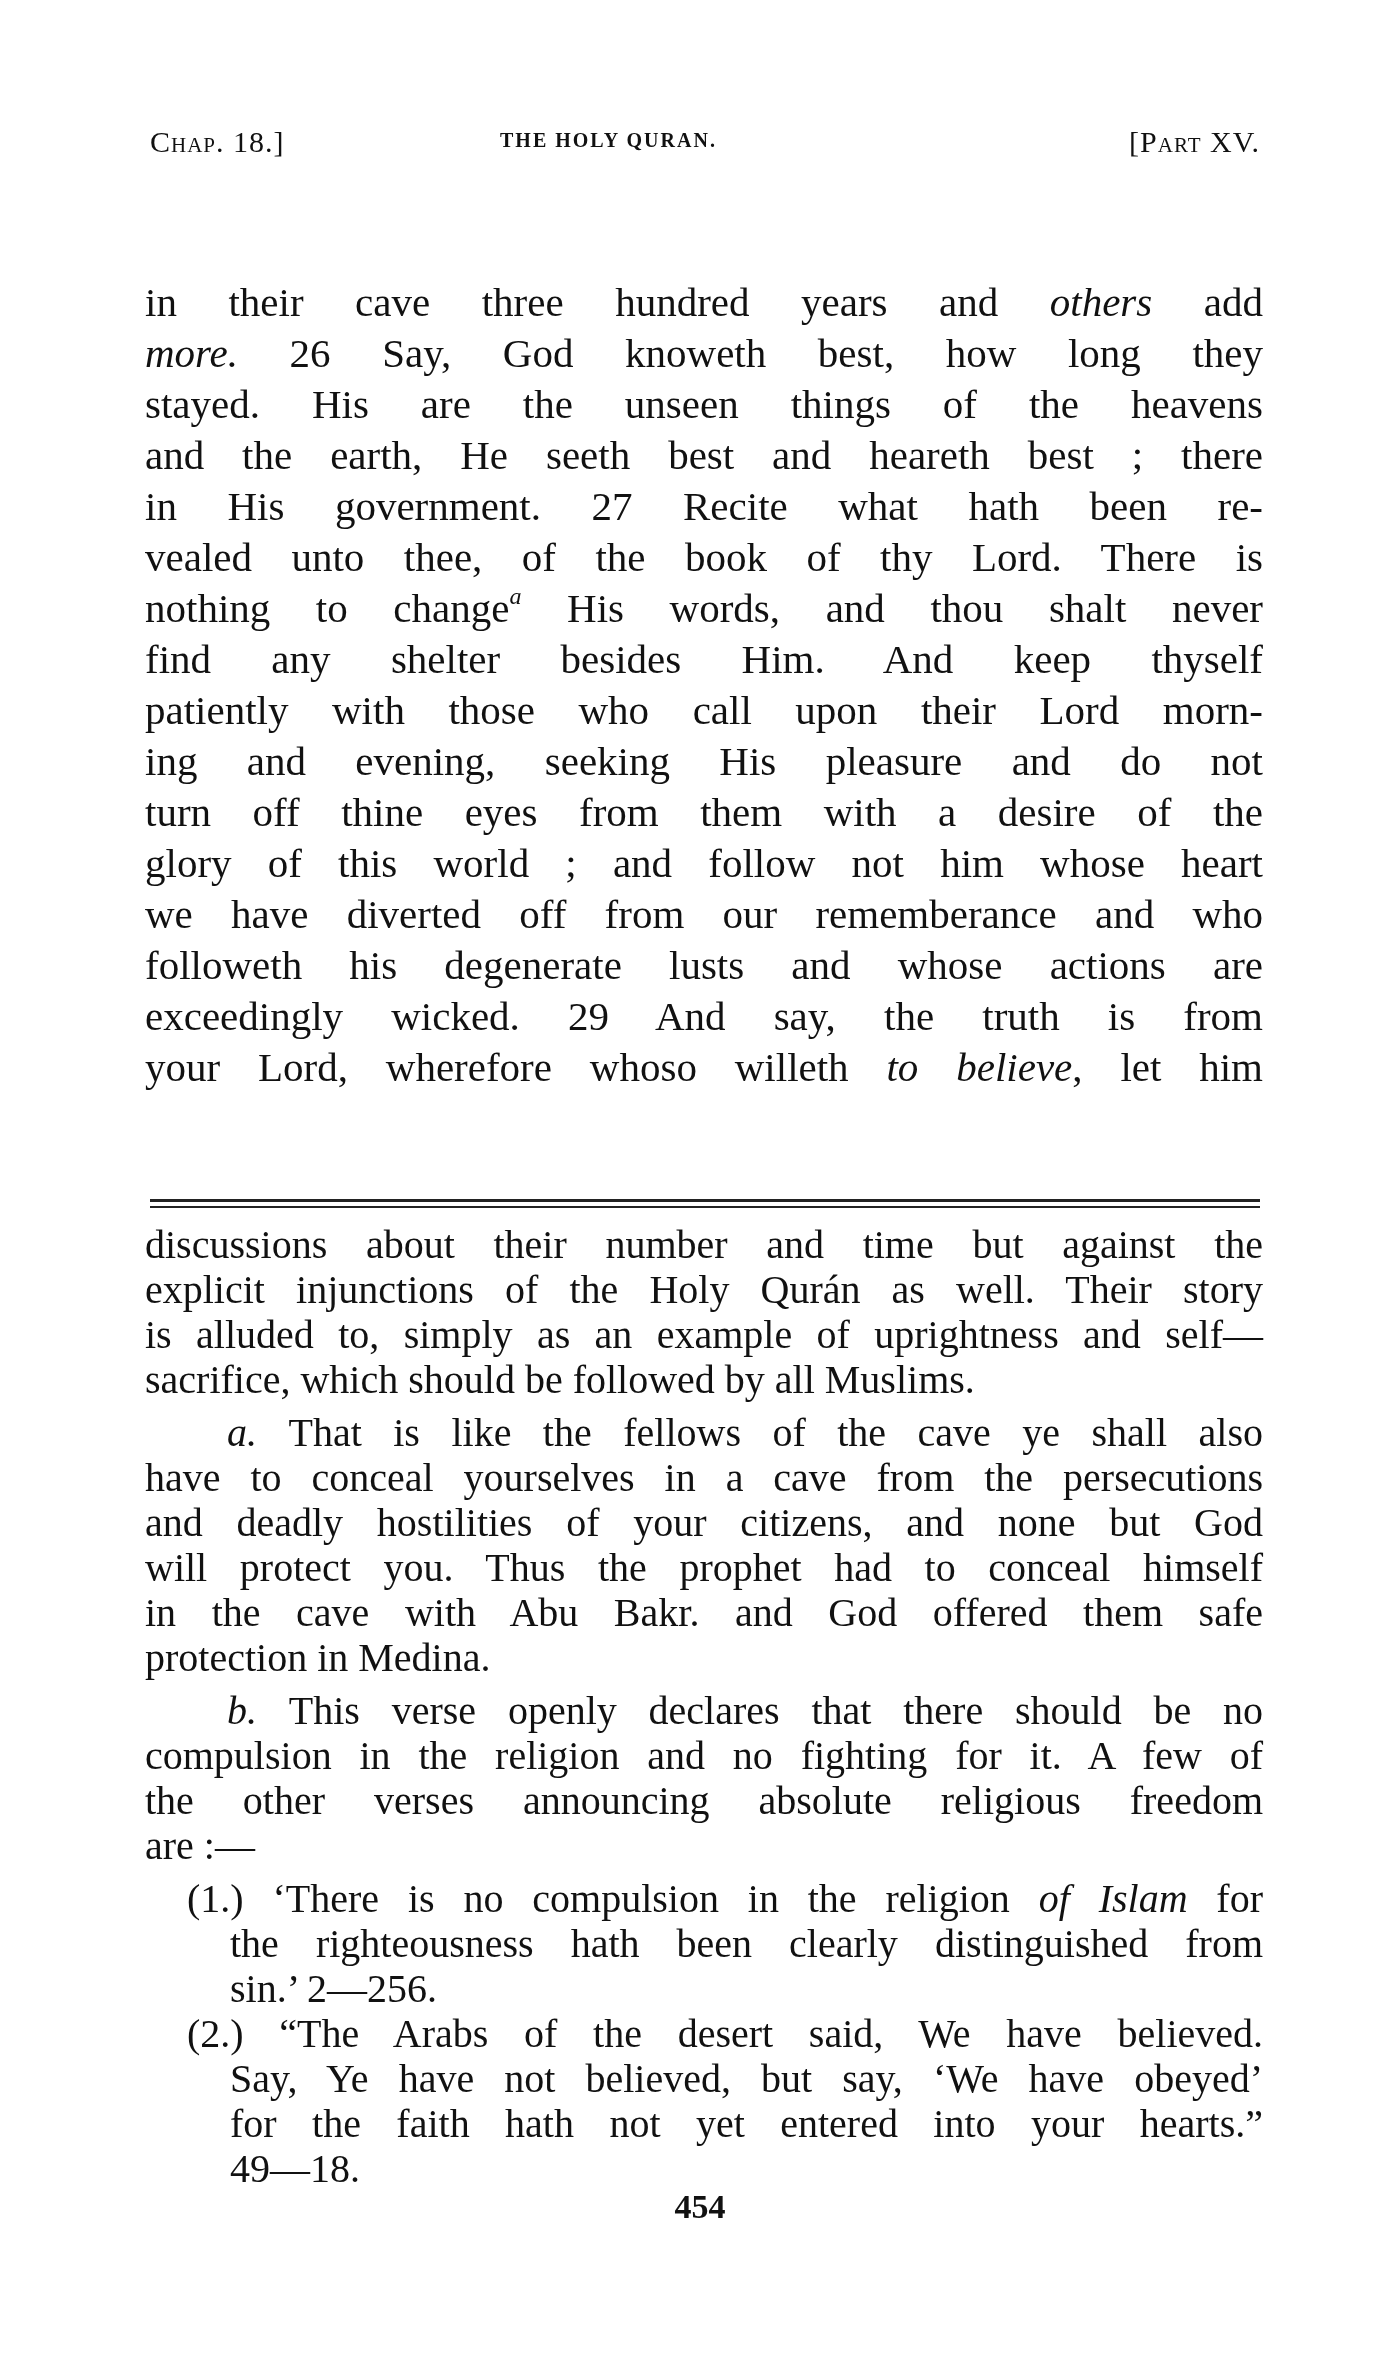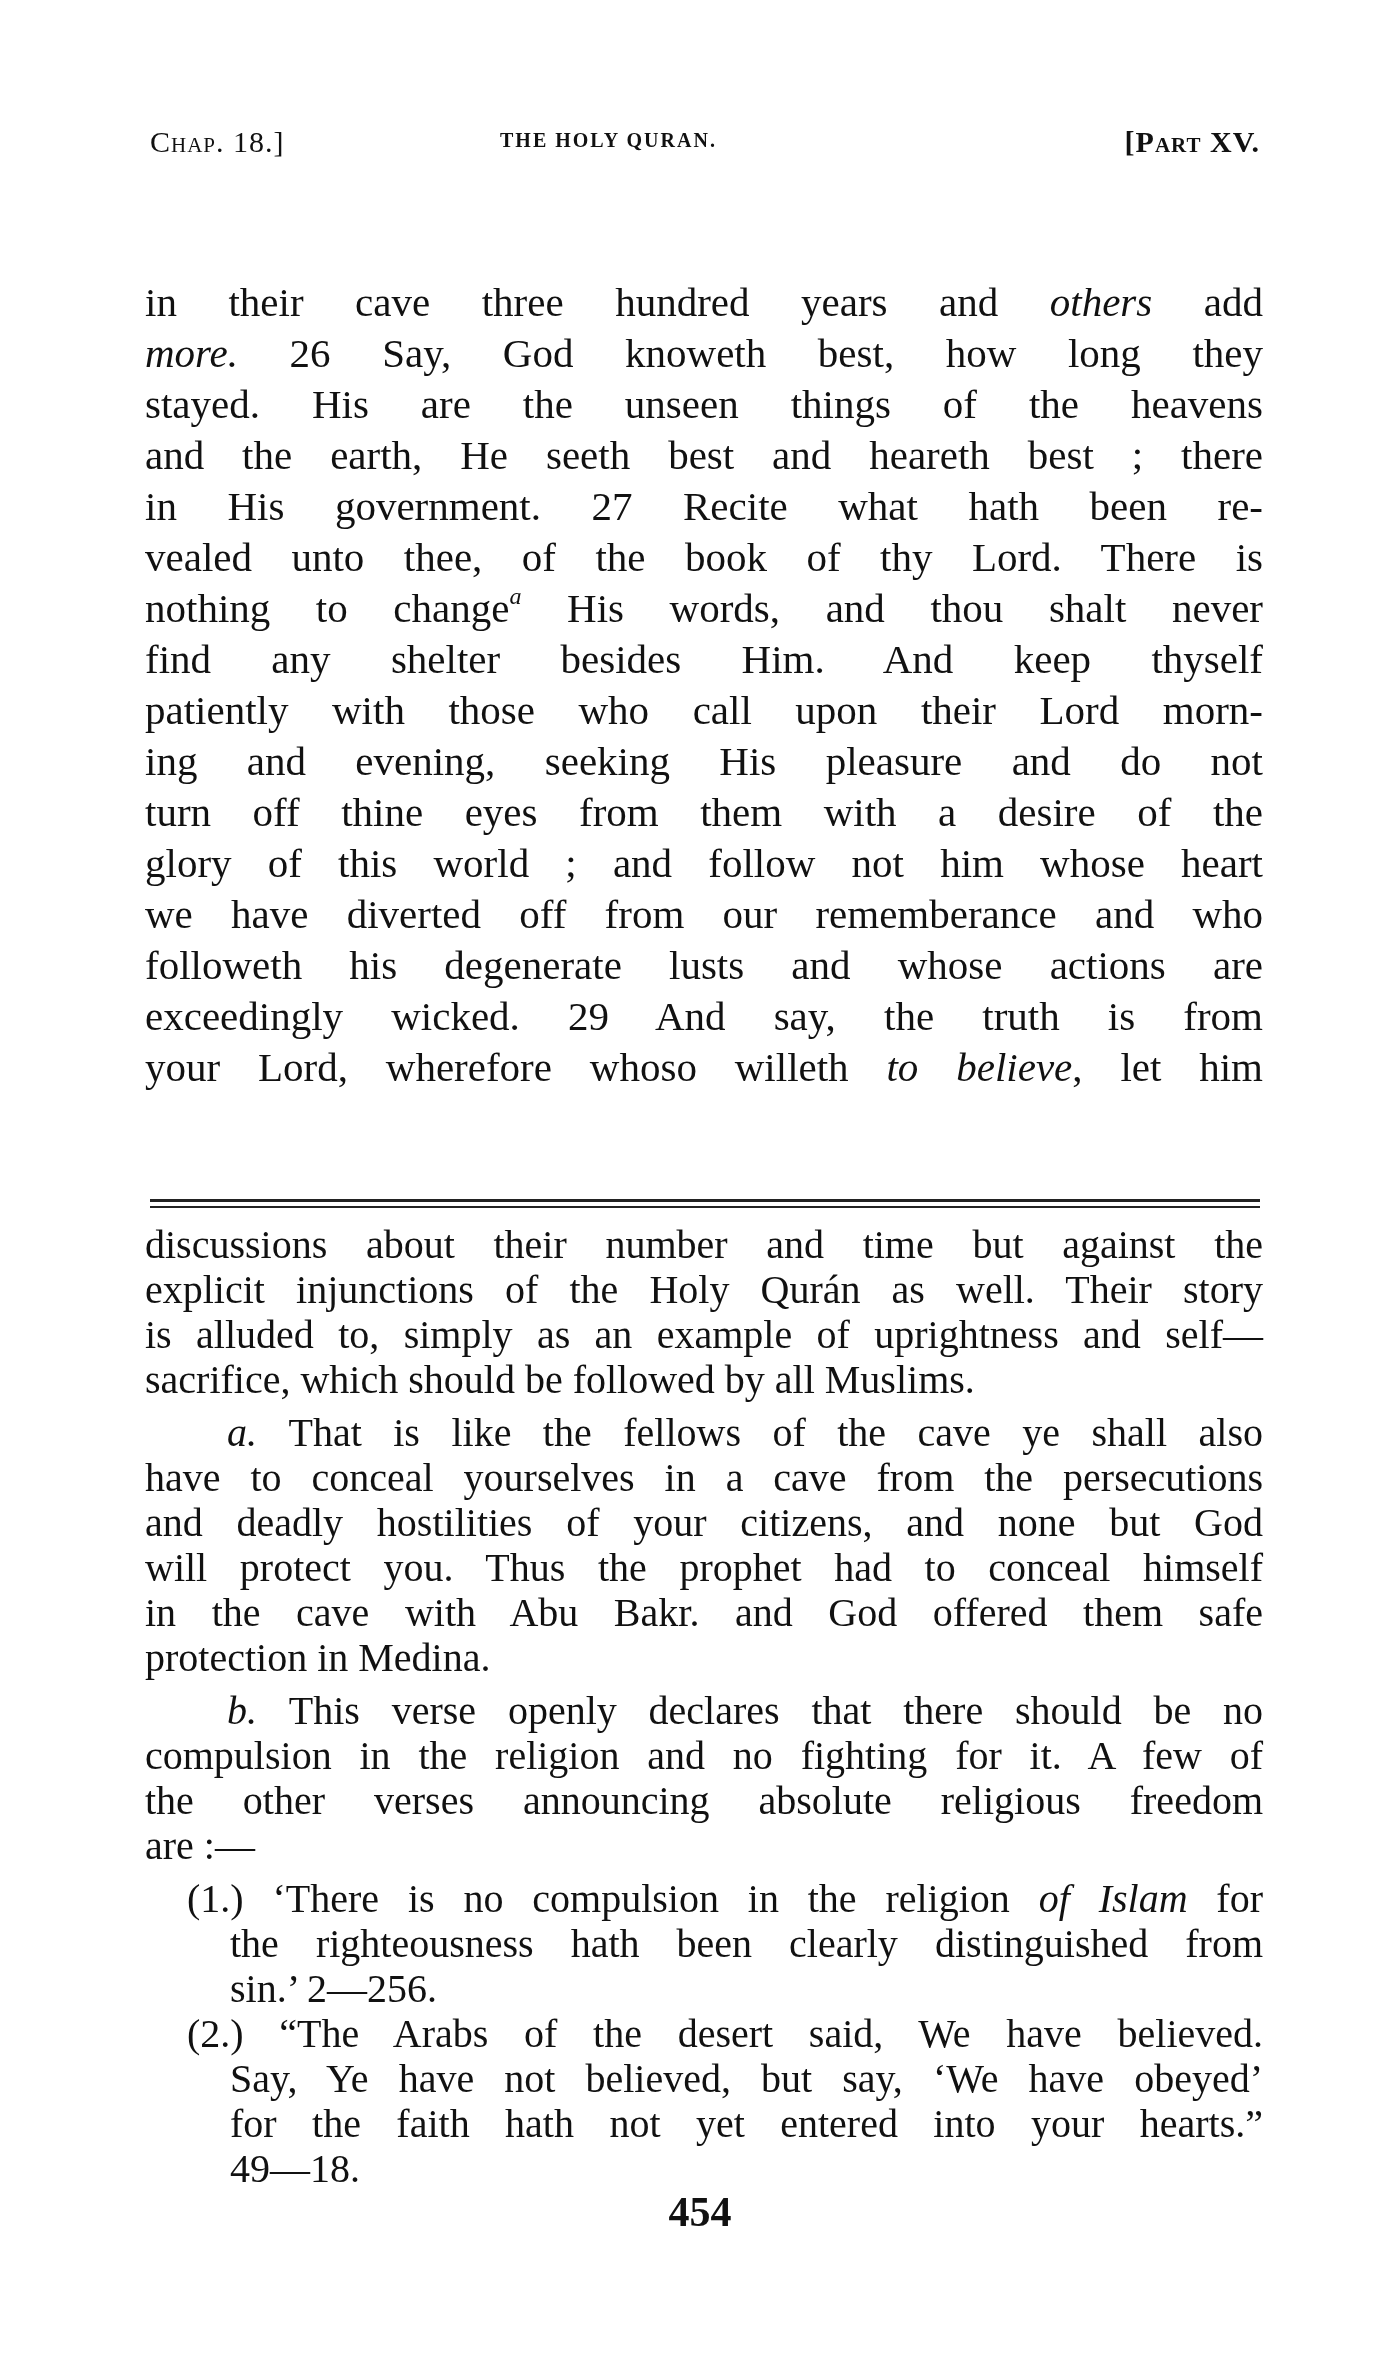--- a/index.html
+++ b/index.html
@@ -4,39 +4,39 @@
 <style>
   html, body { margin:0; padding:0; background:#ffffff; }
   body { width:1400px; height:2360px; position:relative; overflow:hidden;
          font-family:"Liberation Serif","DejaVu Serif",serif; color:#111; }
   .page { position:absolute; left:0; top:0; width:1400px; height:2360px; }
 
   .running-head { position:absolute; top:125px; left:150px; width:1110px; height:44px;
                   font-size:30px; letter-spacing:1px; }
   .rh-left  { position:absolute; left:0; top:0; font-variant:small-caps; }
   .rh-center{ position:absolute; left:350px; top:4px; font-size:20px; letter-spacing:2px; font-weight:bold; }
-  .rh-right { position:absolute; right:0; top:0; font-variant:small-caps;font-weight:bold; }
+  .rh-right { position:absolute; right:0; top:0; font-variant:small-caps; }
 
   .body-text { position:absolute; left:145px; top:277px; width:1118px; }
   .line { display:block; height:51px; line-height:51px; font-size:41px; text-align:justify;
           text-align-last:justify; white-space:nowrap; overflow:visible; word-spacing:2px; }
   i { font-style:italic;margin-top:7px; }
   sup { font-size:24px; vertical-align:18px; line-height:0; font-style:italic; }
 
   .rule { position:absolute; left:150px; width:1110px; height:3px; background:#222; }
 
   .notes { position:absolute; left:145px; top:1222px; width:1118px; }
   .nline { display:block; height:45px; line-height:45px; font-size:40px; text-align:justify;
            text-align-last:justify; white-space:nowrap; }
   .nline.left { text-align-last:left; }
   .indent { padding-left:82px; }
   .hang { padding-left:42px; }
   .hang2 { padding-left:85px; }
 
-  .folio { position:absolute; top:2188px; left:0; width:1400px; text-align:center; font-size:42px; font-weight:bold; }
+  .folio { position:absolute; top:2188px; left:0; width:1400px; text-align:center; font-size:34px; font-weight:bold; }
 </style>
 </head>
 <body>
 
 <div class="page">
 
   <div class="running-head">
     <span class="rh-left">Chap. 18.]</span>
     <span class="rh-center">THE HOLY QURAN.</span>
     <span class="rh-right">[Part XV.</span>

